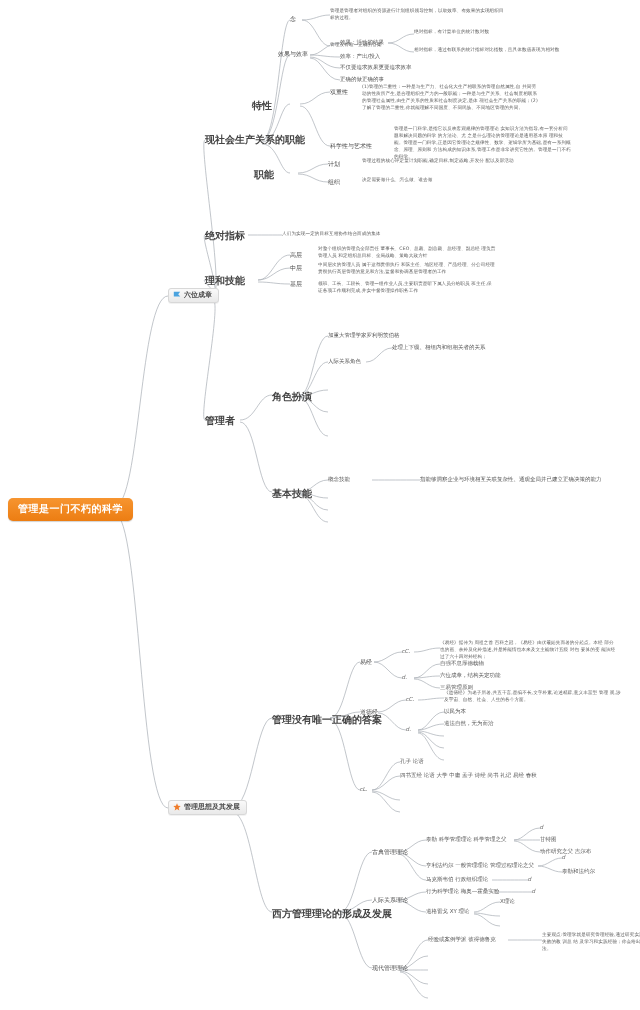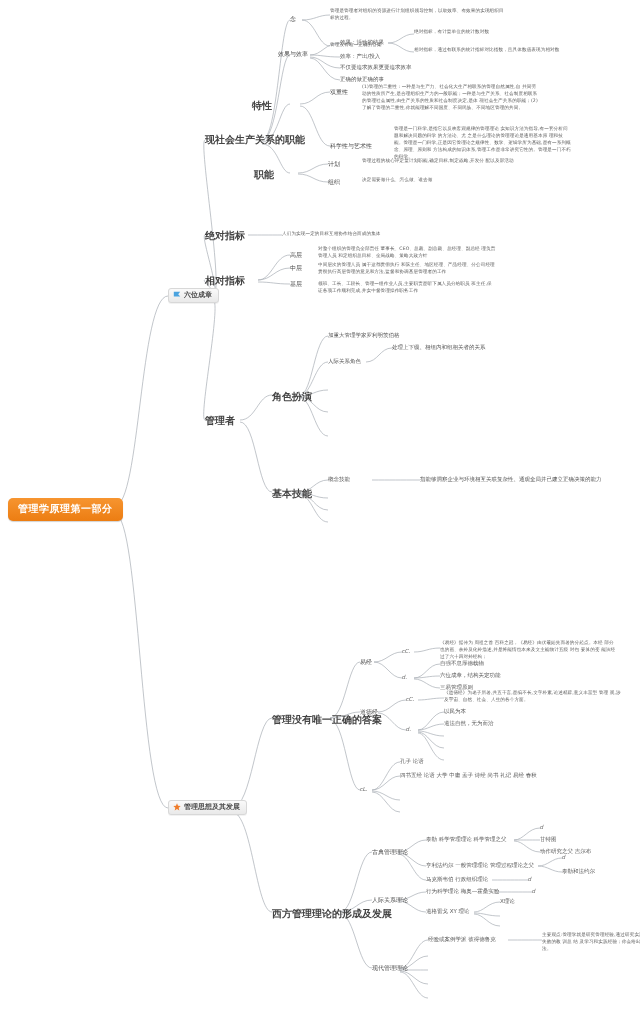--- a/index.html
+++ b/index.html
@@ -166,21 +166,21 @@
 
       <path d="M400,968 C412,968 416,940 428,940"></path>
       <path d="M400,969 C412,969 416,956 428,956"></path>
       <path d="M400,970 C412,970 416,970 428,970"></path>
       <path d="M400,971 C412,971 416,984 428,984"></path>
       <path d="M400,972 C412,972 416,998 428,998"></path>
       <path d="M508,940 C522,940 528,940 542,940"></path>
     </g>
   </svg>
 
-  <div class="node root">管理学原理第一部分</div>
+  <div class="node root">管理是一门不朽的科学</div>
 
   <div class="node l1" style="left:168px;top:288px;">
     <span class="ic">
       <svg viewBox="0 0 10 10" width="8" height="8">
           <path d="M1 1 L9 1 L6.5 4 L9 7 L1 7 Z" fill="#4aa3df"></path>
         </svg>
     </span>
     <span>六位成章</span>
   </div>
 
@@ -188,21 +188,21 @@
     <span class="ic">
       <svg viewBox="0 0 10 10" width="8" height="8">
           <path d="M5 0.4 L6.3 3.5 L9.6 3.8 L7.1 6 L7.9 9.3 L5 7.5 L2.1 9.3 L2.9 6 L0.4 3.8 L3.7 3.5 Z" fill="#ef7c2a"></path>
         </svg>
     </span>
     <span>管理思想及其发展</span>
   </div>
 
   <div class="node l2" style="left:205px;top:134px;">现社会生产关系的职能</div>
   <div class="node l2" style="left:205px;top:230px;">绝对指标</div>
-  <div class="node l2" style="left:205px;top:275px;">相对指标</div>
+  <div class="node l2" style="left:205px;top:275px;">理和技能</div>
   <div class="node l2" style="left:205px;top:415px;text-align:center;">管理者</div>
 
   <div class="node l3" style="left:290px;top:15px;">念</div>
   <div class="node para w175" style="left:330px;top:8px;">管理是管理者对组织的资源进行计划组织领导控制，以取效率、有效果的实现组织目标的过程。</div>
   <div class="node para w175" style="left:330px;top:42px;">管理没有唯一正确的答案</div>
 
   <div class="node l3" style="left:278px;top:50px;">效果与效率</div>
   <div class="node l4" style="left:340px;top:39px;">效果：活动的结果</div>
   <div class="node para w120" style="left:414px;top:29px;">绝对指标，有计量单位的统计数对数</div>
   <div class="node para w150" style="left:414px;top:47px;">相对指标，通过有联系的统计指标对比指数，且具体数值表现为相对数</div>

